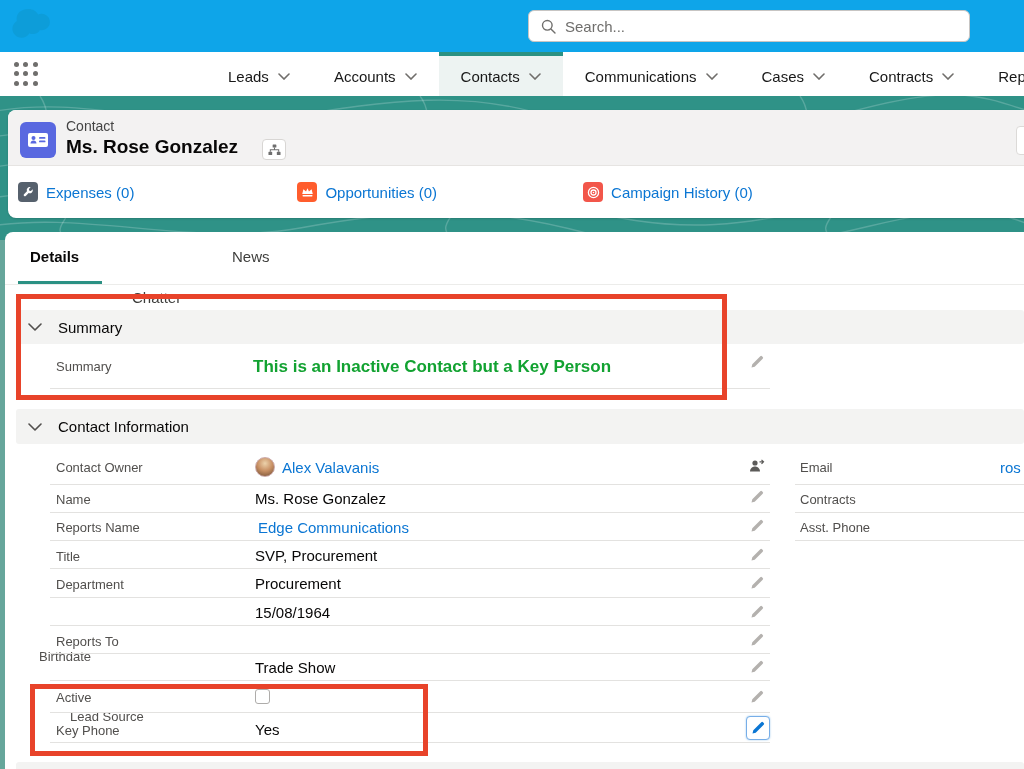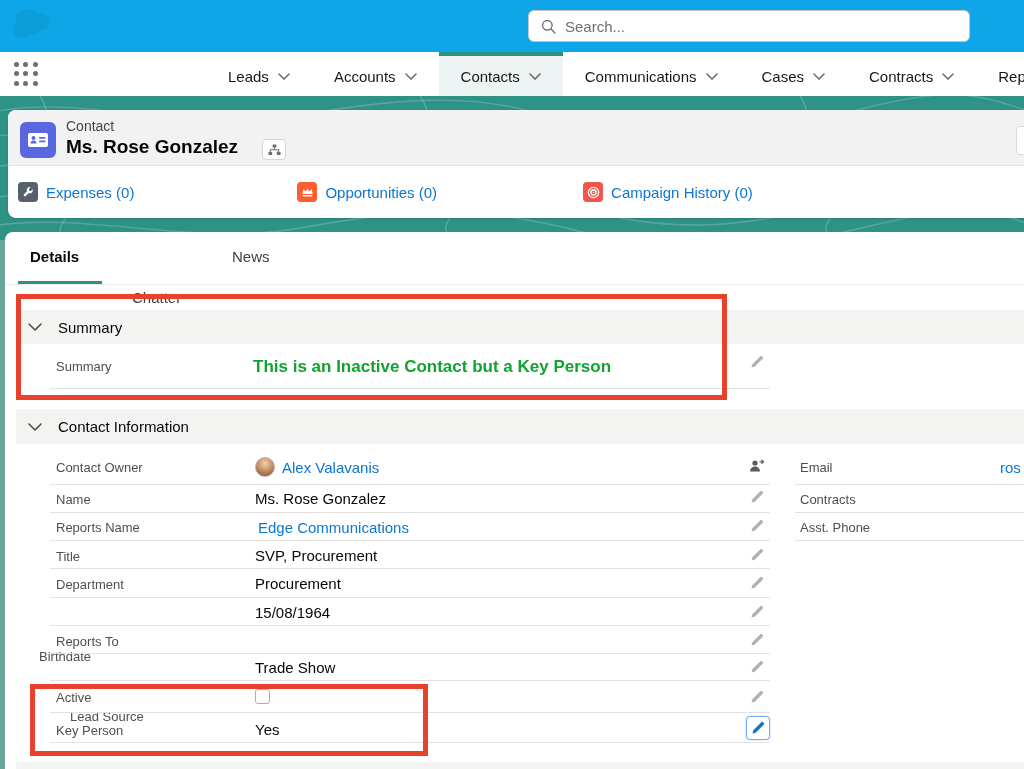--- a/index.html
+++ b/index.html
@@ -323,21 +323,21 @@
     </svg>
   <div class="divider div-l" style="top:680px;"></div>
 
   <div class="flabel" style="left:56px; top:690px;">Active</div>
   <div class="checkbox"></div>
   <svg class="pencil" style="top:690px;" width="14" height="14" viewBox="0 0 14 14">
       <path d="M1.5 12.5l.8-3.2 8-8a1.2 1.2 0 0 1 1.7 0l.7.7a1.2 1.2 0 0 1 0 1.7l-8 8z" fill="#b4b1ae"></path>
     </svg>
   <div class="divider div-l" style="top:712px;"></div>
 
-  <div class="flabel" style="left:56px; top:723px;">Key Person</div>
+  <div class="flabel" style="left:56px; top:723px;">Key Phone</div>
   <div class="fvalue" style="left:255px; top:721px;">Yes</div>
   <div class="keyperson-edit">
     <svg width="14" height="14" viewBox="0 0 14 14">
         <path d="M1.5 12.5l.8-3.2 8-8a1.2 1.2 0 0 1 1.7 0l.7.7a1.2 1.2 0 0 1 0 1.7l-8 8z" fill="#0b76d3"></path>
       </svg>
   </div>
   <div class="divider div-l" style="top:742px;"></div>
 
   <div class="flabel" style="left:800px; top:460px;">Email</div>
   <div class="fvalue flink" style="left:1000px; top:459px;">ros</div>

